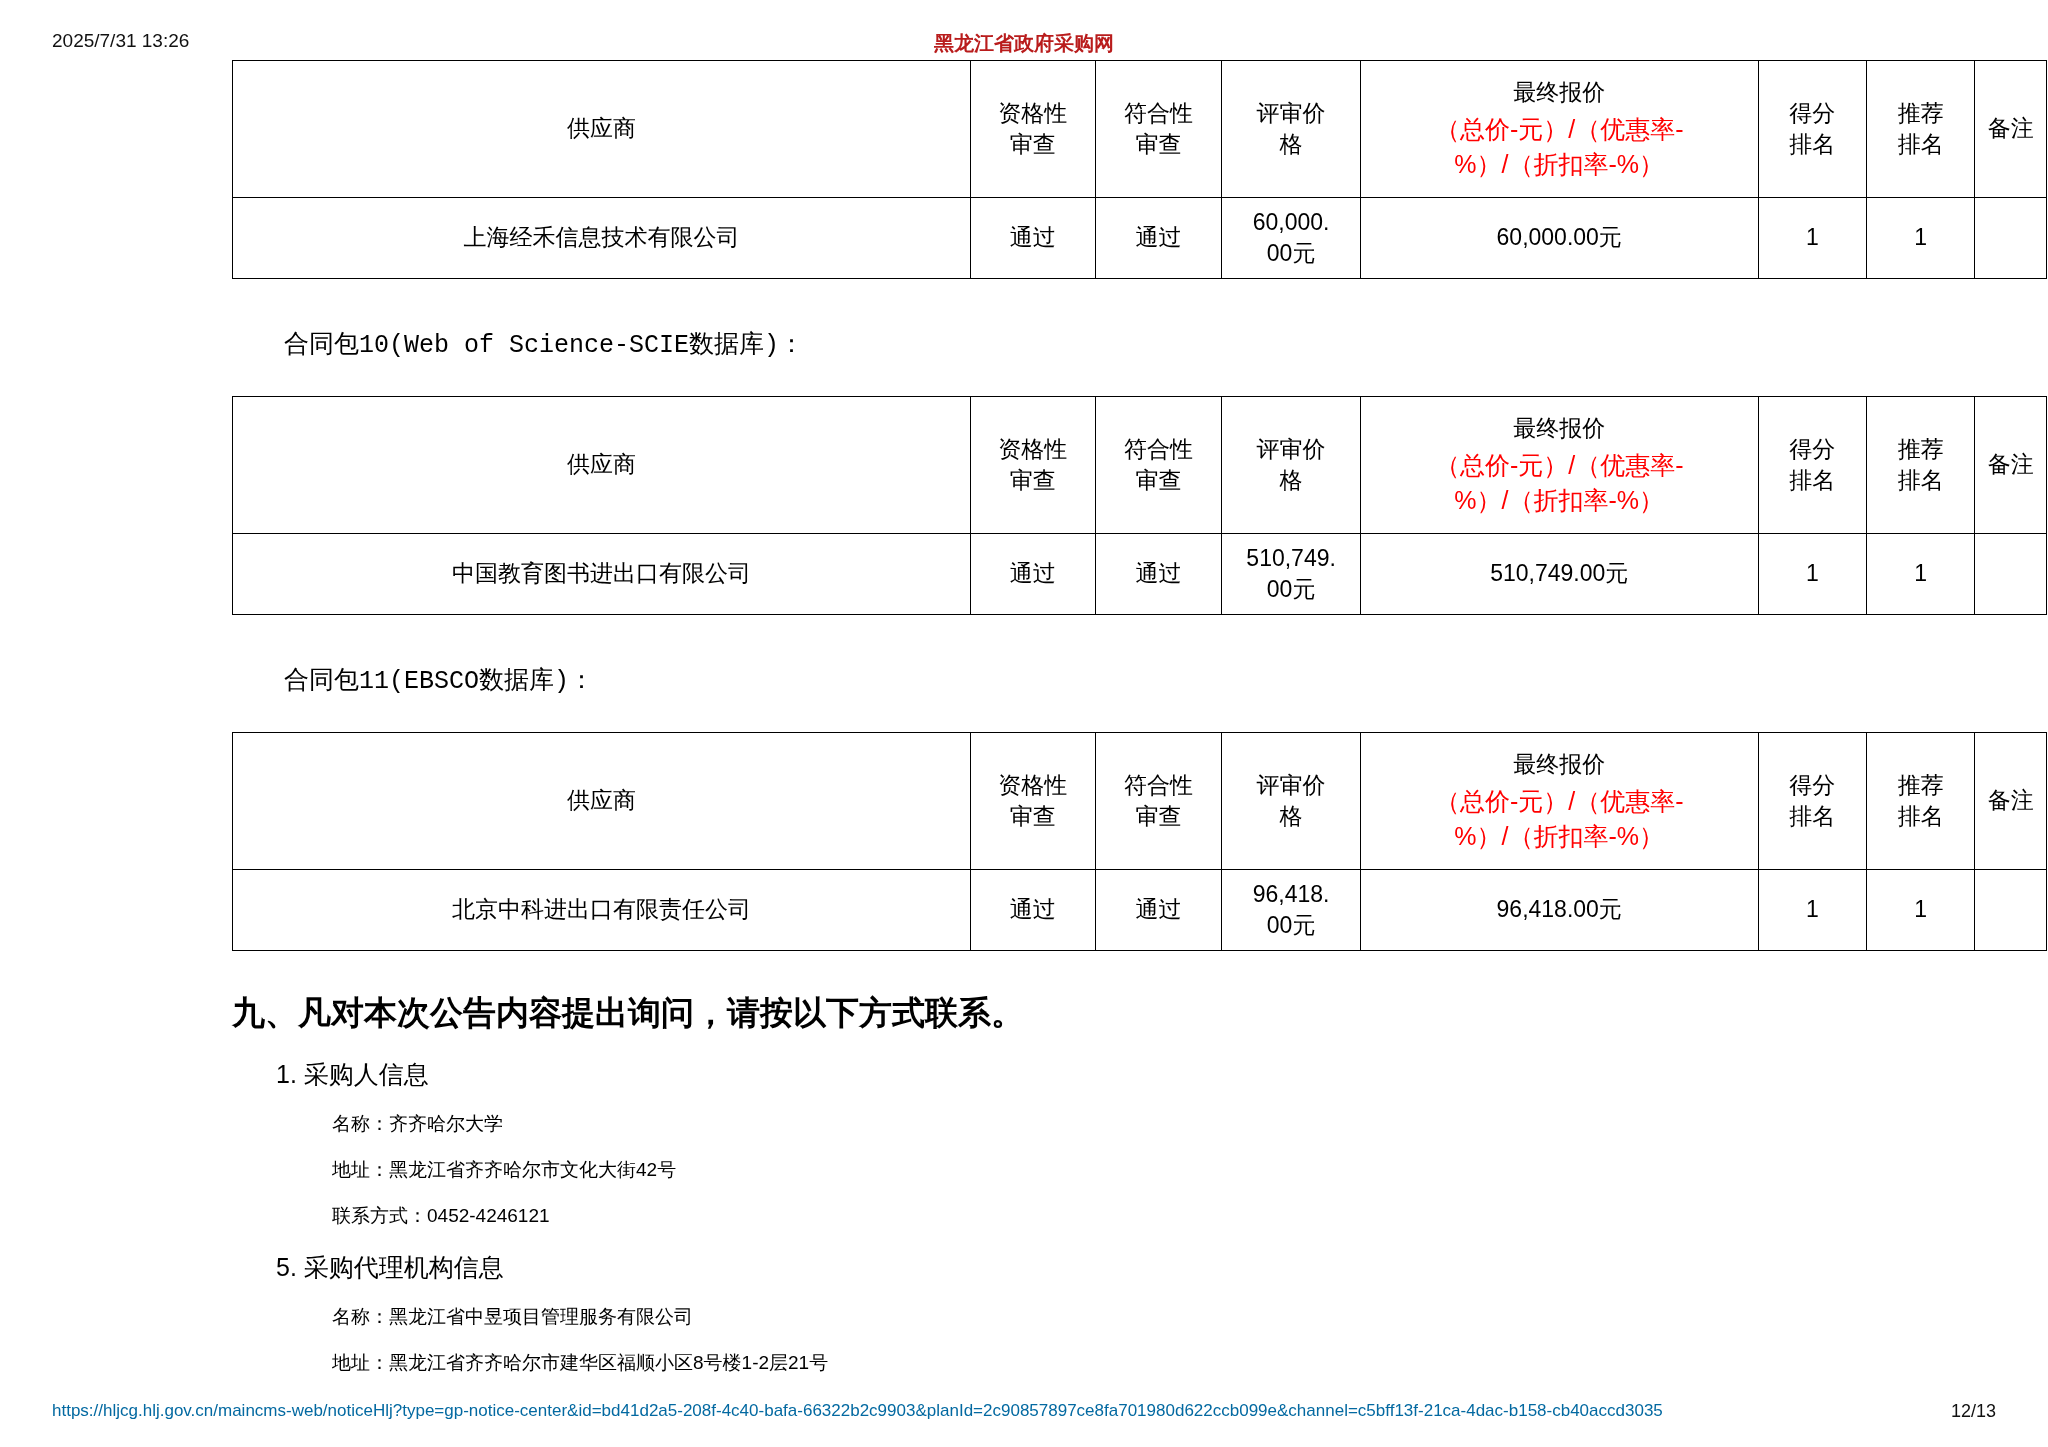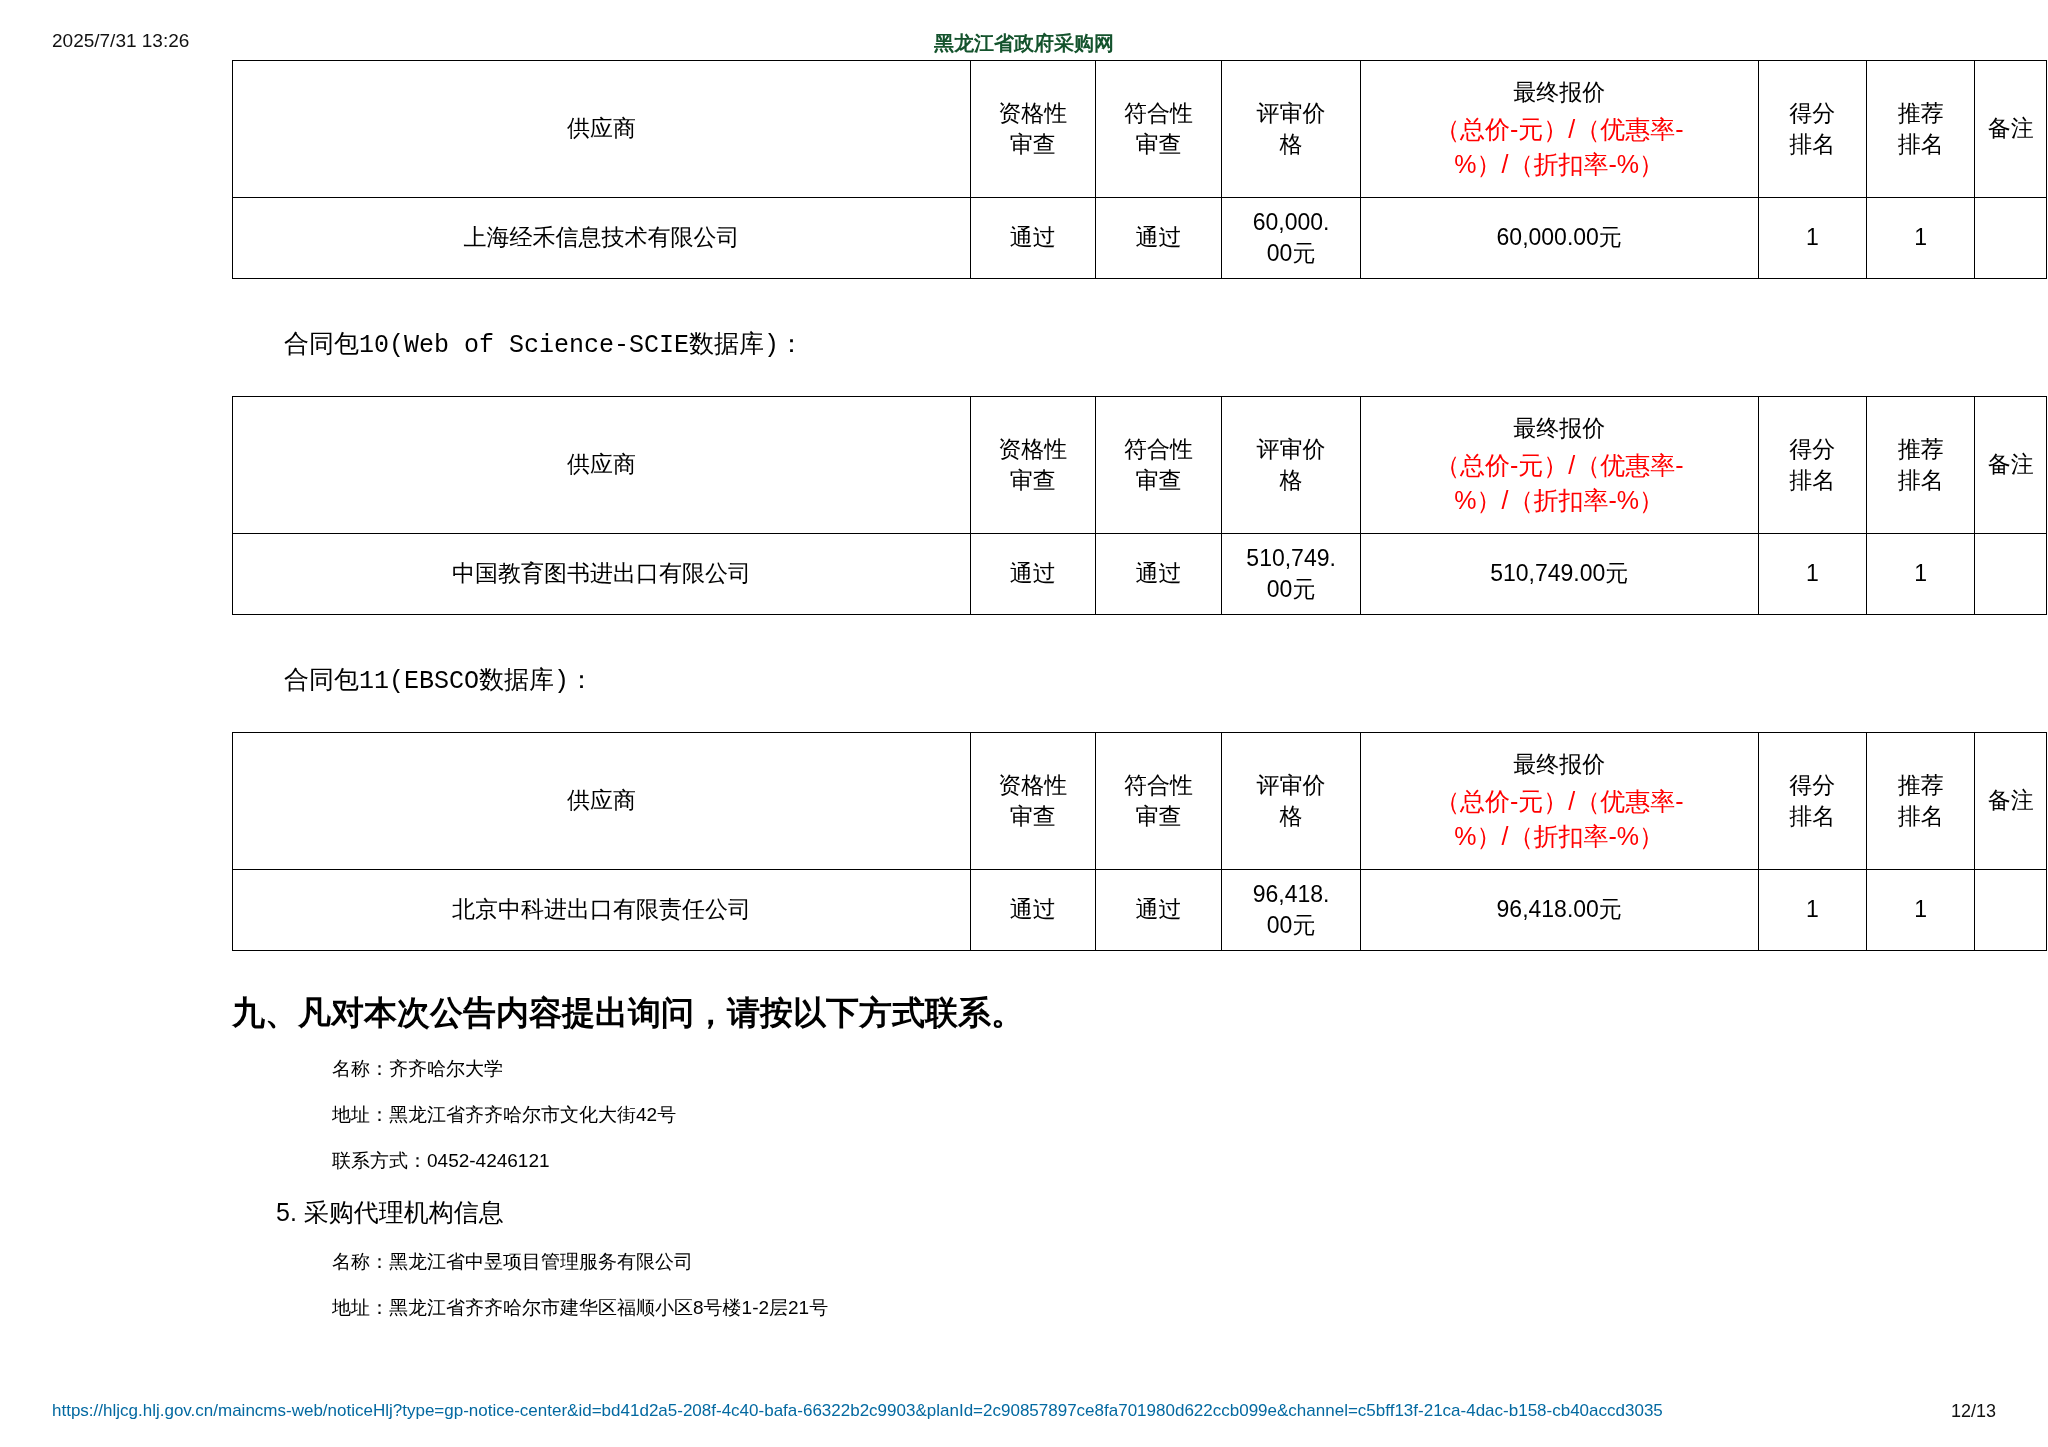--- a/index.html
+++ b/index.html
@@ -41,21 +41,21 @@
   }
   .pg-header .site {
     position: absolute;
     left: 0;
     top: 0;
     width: 2048px;
     text-align: center;
     font-family: "Liberation Sans", sans-serif;
     font-size: 20px;
     font-weight: bold;
-    color: #14532d;
+    color: #b91c1c;
   }
   
   .content {
     position: absolute;
     left: 0;
     top: 60px;
     width: 2048px;
   }
   table.bid {
     border-collapse: collapse;
@@ -351,20 +351,21 @@
         <td class="row">96,418.00元</td>
         <td class="row">1</td>
         <td class="row">1</td>
         <td class="row"></td>
       </tr>
     </tbody>
       </table>
 
     <div class="sec-title">九、凡对本次公告内容提出询问，请按以下方式联系。</div>
 
+    <div class="sub-item">1. 采购人信息</div>
     <div class="field-line">名称：齐齐哈尔大学</div>
     <div class="field-line">地址：黑龙江省齐齐哈尔市文化大街42号</div>
     <div class="field-line">联系方式：0452-4246121</div>
 
     <div class="sub-item">5. 采购代理机构信息</div>
     <div class="field-line">名称：黑龙江省中昱项目管理服务有限公司</div>
     <div class="field-line">地址：黑龙江省齐齐哈尔市建华区福顺小区8号楼1-2层21号</div>
 
   </div>
 

